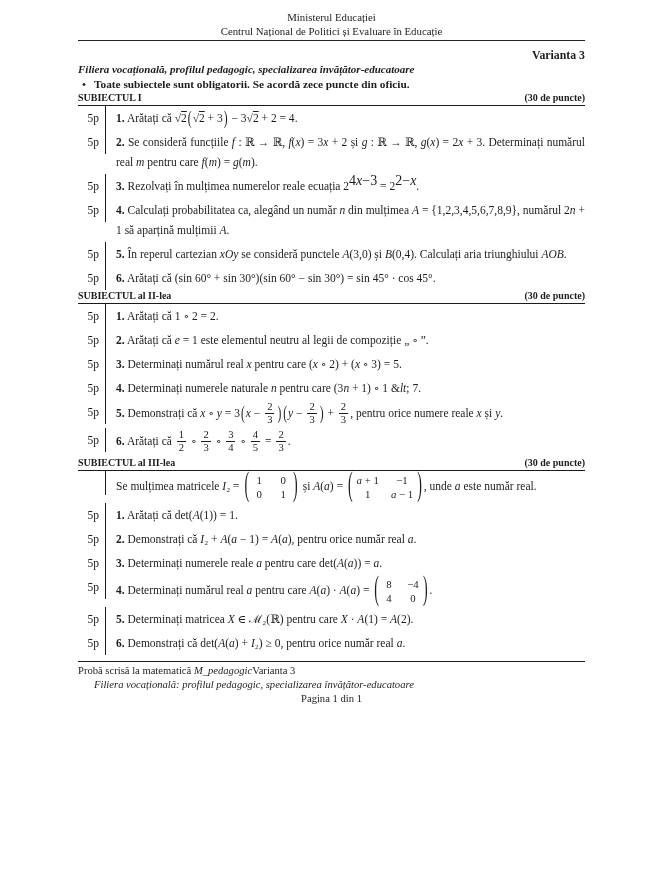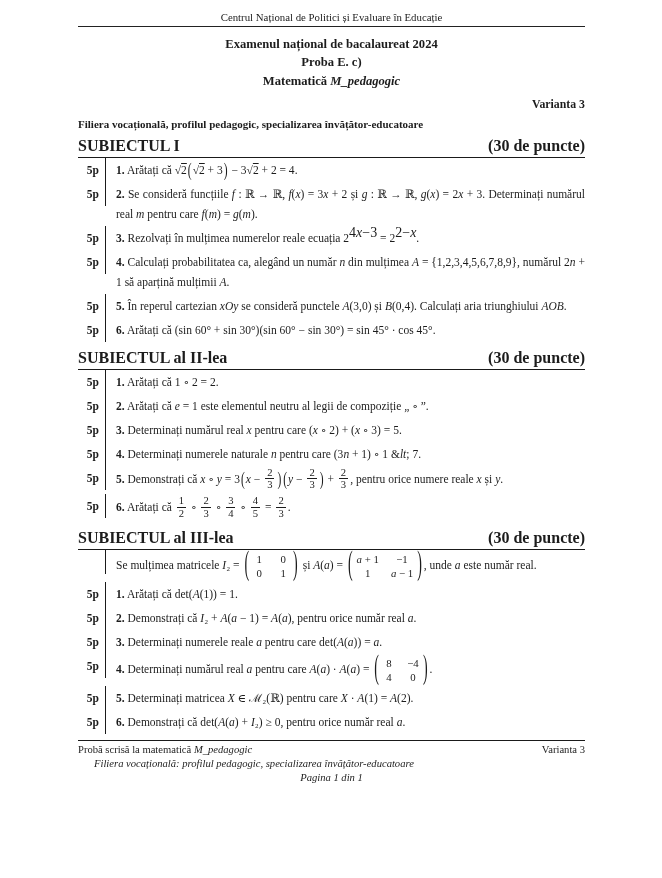--- a/index.html
+++ b/index.html
@@ -5,71 +5,68 @@
   html,body{margin:0;padding:0;}
   body{
     width:662px;height:878px;overflow:hidden;background:#ffffff;color:#1c1c1c;
     font-family:"Liberation Serif","DejaVu Serif",serif;font-size:11.5px;
   }
   .page{padding:10px 77px 0 78px;}
   
   .ministry{text-align:center;font-size:10.8px;line-height:1.3;padding-bottom:2px;border-bottom:1.3px solid #222;}
   .titleblock{text-align:center;font-weight:bold;font-size:12.6px;line-height:1.45;margin-top:8px;}
   .variant-line{text-align:right;font-weight:bold;font-size:11.8px;margin-top:7px;}
-  .filiera{font-weight:bold;font-size:11px;margin-top:6px;}
+  .filiera{font-weight:bold;font-style:italic;font-size:11px;margin-top:0;}
   .bullets{margin:2px 0 0 0;padding:0;list-style:none;font-weight:bold;font-size:11.3px;line-height:1.32;}
   .bullets li{padding-left:16px;position:relative;}
   .bullets li::before{content:"\2022";position:absolute;left:4px;}
   
-  .sec-head{display:flex;justify-content:space-between;font-weight:bold;font-size:16px;margin-top:7px;padding-bottom:2px;}
+  .sec-head{display:flex;justify-content:space-between;font-weight:bold;font-size:10px;padding-bottom:2px;}
   .sec-body{border-top:1.7px solid #1a1a1a;}
   .row{display:flex;align-items:flex-start;}
-  .pcell{flex:0 0 21px;border-right:1.5px solid #1a1a1a;font-weight:bold;text-align:right;
+  .pcell{flex:0 0 21px;border-right:1.5px solid #1a1a1a;font-weight:normal;text-align:right;
          padding:2px 6px 2px 0;line-height:20px;min-height:20px;}
   .tcell{flex:1;padding:2px 0 2px 10px;line-height:20px;text-align:justify;}
   .inum{font-weight:bold;}
   
   .mx i,i{font-style:italic;}
   .sp{font-size:14px;vertical-align:super;line-height:0;}
   .ov{text-decoration:overline;}
   .frac{display:inline-flex;flex-direction:column;vertical-align:middle;text-align:center;
         font-size:10.6px;line-height:1.1;margin:0 2px;position:relative;top:-1px;}
   .fn{padding:0 2px;}
   .fd{border-top:1px solid #1c1c1c;padding:0 2px;}
   .bp{display:inline-block;transform:scaleY(1.7);transform-origin:50% 54%;padding:0 1px;vertical-align:baseline;}
   .mwrap{display:inline-flex;align-items:center;vertical-align:middle;margin:0 2px;}
   .mp{transform:scaleY(2.35);font-size:14px;padding:0;}
   .mat{display:grid;column-gap:12px;row-gap:0;text-align:center;font-size:10.8px;line-height:1.3;padding:0 4px;}
   .mc{min-width:12px;}
   
   .footer{margin-top:6px;border-top:1.4px solid #1a1a1a;font-size:10.6px;line-height:1.32;padding-top:2px;}
-  .f-line1{display:flex;justify-content:space-between;}
+  .f-line1{display:flex;}
   .f-line2{font-style:italic;margin-left:16px;}
-  .f-line3{text-align:center;font-style:italic;}
+  .f-line3{text-align:center;}
 </style>
 </head>
 <body>
 
 <div class="page">
 
   <div class="ministry">
+    <div>Ministerul Educației</div>
     <div>Centrul Național de Politici și Evaluare în Educație</div>
   </div>
 
-  <div class="titleblock">
-    <div>Examenul național de bacalaureat 2024</div>
-    <div>Proba E. c)</div>
-    <div><span>Matematică </span><i>M_pedagogic</i></div>
-  </div>
 
   <div class="variant-line">Varianta 3</div>
 
   <div class="filiera">Filiera vocațională, profilul pedagogic, specializarea învățător-educatoare</div>
 
   <ul class="bullets">
+    <li>Toate subiectele sunt obligatorii. Se acordă zece puncte din oficiu.</li>
   </ul>
 
   <div>
       <section>
         <div class="sec-head">
           <span class="sec-title">SUBIECTUL I</span>
           <span class="sec-pts">(30 de puncte)</span>
         </div>
         <div class="sec-body">
           <div class="row">

